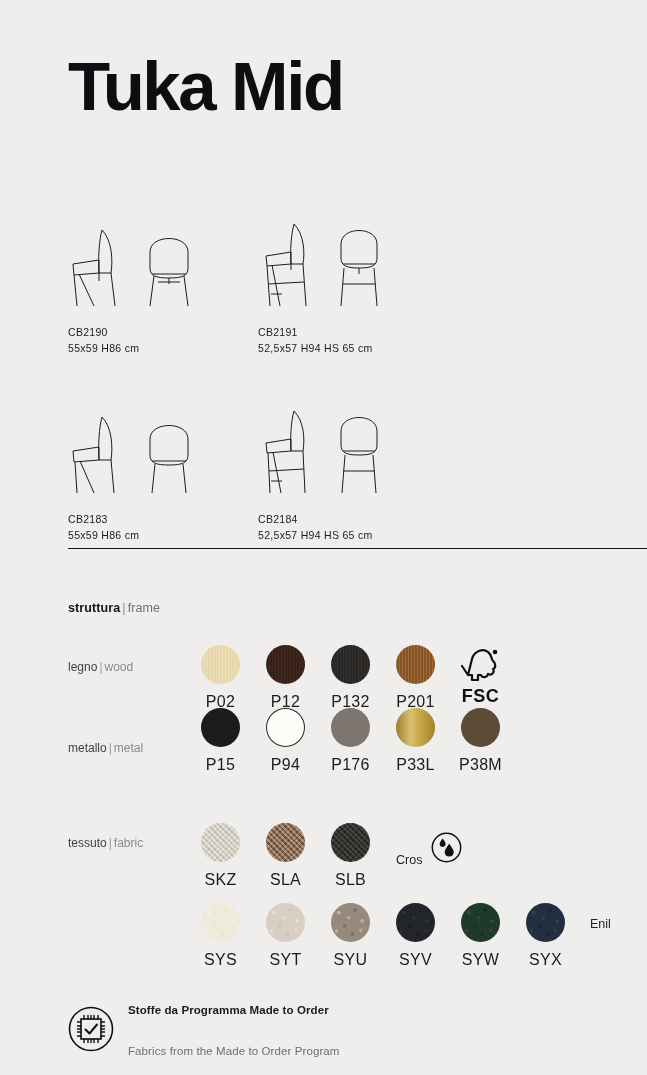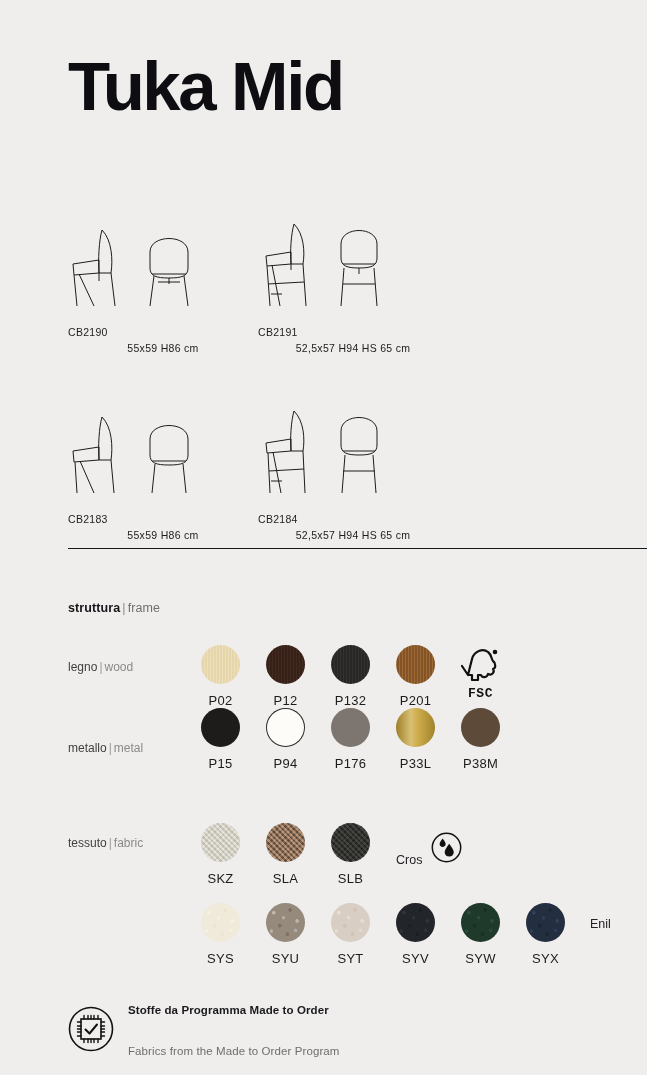--- a/index.html
+++ b/index.html
@@ -58,21 +58,20 @@
     font-size: 10.5px;
     letter-spacing: .3px;
     color: #1c1c1c;
     line-height: 1.55;
   }
   .prod-dims {
     font-size: 10.5px;
     letter-spacing: .3px;
     color: #1c1c1c;
     line-height: 1.55;
-    text-align: center;
   }
 
   
   .divider {
     position: absolute;
     left: 68px;
     top: 548px;
     right: 0;
     height: 1px;
     background: #17171a;
@@ -110,21 +109,21 @@
   .dot {
     width: 39px;
     height: 39px;
     border-radius: 50%;
     margin: 0 auto;
     position: relative;
   }
   .dot.outlined { box-shadow: inset 0 0 0 1px #2a2a2a; }
   .sw-label {
     margin-top: 9px;
-    font-size: 13px;
+    font-size: 16px;
     letter-spacing: .3px;
     color: #1c1c1c;
   }
 
   
   .grain::after {
     content: "";
     position: absolute;
     inset: 0;
     border-radius: 50%;
@@ -178,22 +177,22 @@
   }
 
   
   .fsc-badge {
     width: 65px;
     text-align: center;
     position: relative;
   }
   .fsc-wrap { height: 39px; display:flex; align-items:center; justify-content:center; }
   .fsc-text {
-    font-family: Liberation Mono, monospace;
-    font-size: 13px;
+    font-family: Liberation Sans, sans-serif;
+    font-size: 18px;
     font-weight: 700;
     letter-spacing: .5px;
     margin-top: 2px;
     color: #111;
   }
 
   .cros-badge {
     position: absolute;
     display: flex;
     align-items: flex-end;
@@ -422,26 +421,26 @@
       </svg>
     </span>
   </div>
 
   <div class="swatch-row" style="left:188px; top:903px">
     <div class="swatch">
       <div class="dot boucle" style="background:#efead9"></div>
       <div class="sw-label">SYS</div>
     </div>
     <div class="swatch">
+      <div class="dot boucle" style="background:#d8cec3"></div>
+      <div class="sw-label">SYT</div>
+    </div>
+    <div class="swatch">
       <div class="dot boucle" style="background:#958a7c"></div>
       <div class="sw-label">SYU</div>
-    </div>
-    <div class="swatch">
-      <div class="dot boucle" style="background:#d8cec3"></div>
-      <div class="sw-label">SYT</div>
     </div>
     <div class="swatch">
       <div class="dot boucle" style="background:#22262a"></div>
       <div class="sw-label">SYV</div>
     </div>
     <div class="swatch">
       <div class="dot boucle" style="background:#1f3a2a"></div>
       <div class="sw-label">SYW</div>
     </div>
     <div class="swatch">

